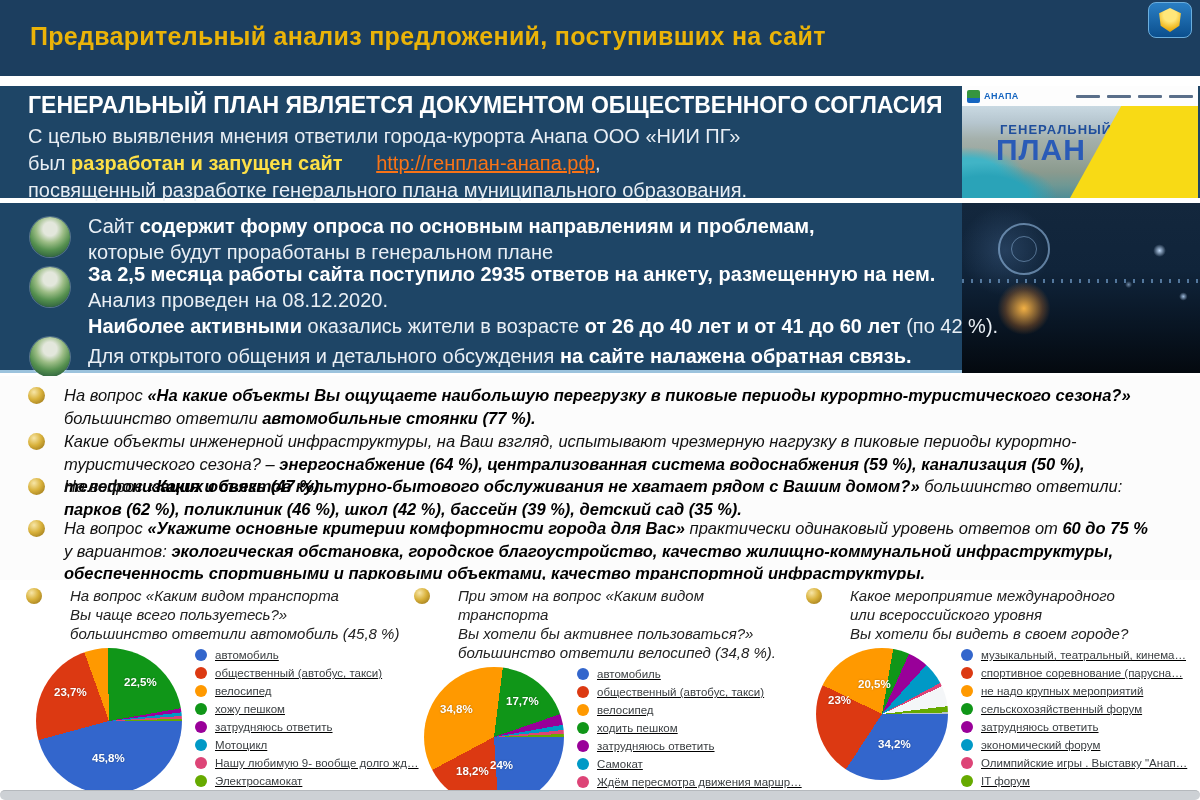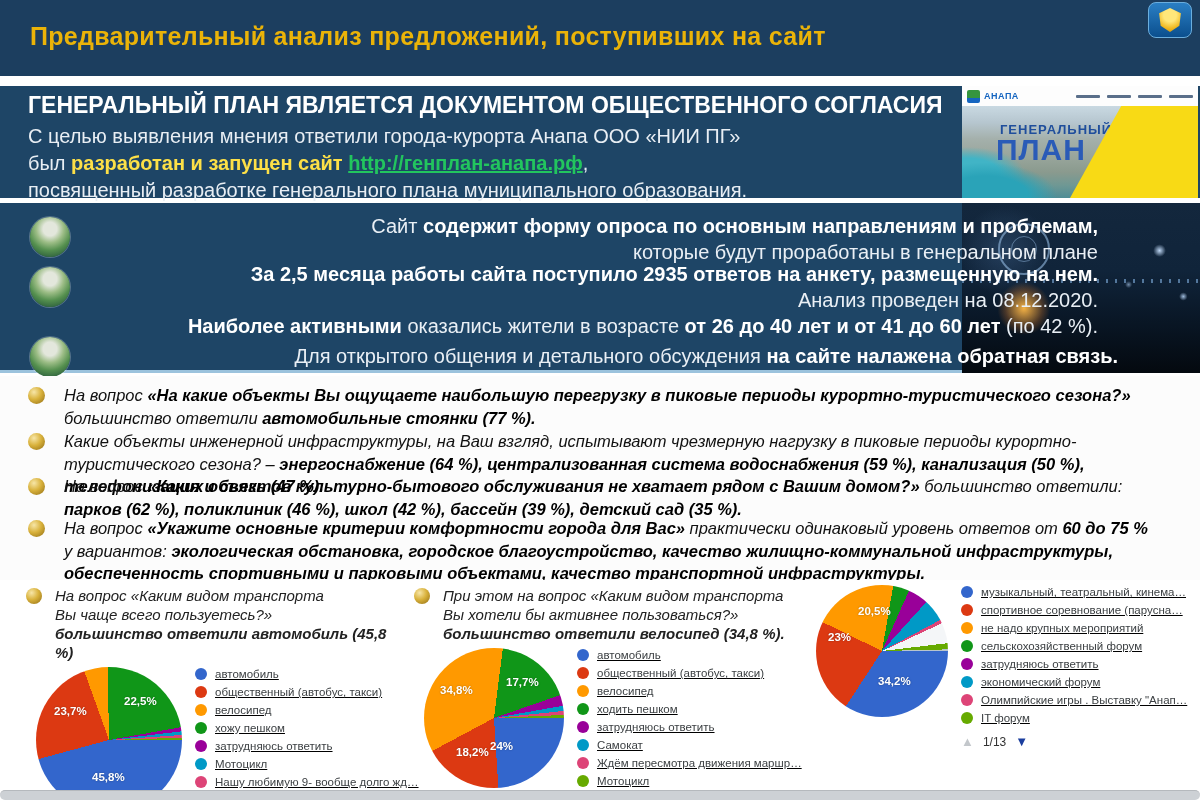--- a/index.html
+++ b/index.html
@@ -15,21 +15,21 @@
   .hdr-logo .emb { margin:5px auto 0; width:26px; height:24px;
               background:radial-gradient(circle at 50% 30%, #ffe77a 0 30%, #f0b820 62%, #b97f00 100%);
               clip-path:polygon(50% 0,92% 22%,86% 74%,50% 100%,14% 74%,8% 22%); }
 
   
   .sec-a { position:absolute; left:0; top:86px; width:1200px; height:112px; background:#1e4566; }
   .a-text { position:absolute; left:28px; top:6px; width:930px; color:#e8eef4; }
   .a-head { font-size:23px; font-weight:bold; color:#fff; margin-bottom:4px; white-space:nowrap; }
   .a-line { font-size:20px; line-height:27px; white-space:nowrap; }
   .a-line b { color:#fde047; }
-  .site-link { color:#22c55e; font-weight:bold; text-decoration:underline; }
+  .site-link { color:#f97316; font-weight:normal; text-decoration:underline;margin-left:28px; }
 
   .site-preview { position:absolute; left:962px; top:0; width:236px; height:112px; background:#fff; overflow:hidden; }
   .pv-top { position:relative; height:20px; background:#fdfdfd; display:flex; align-items:center; gap:4px; padding:0 5px; z-index:3; }
   .pv-logo { width:13px; height:13px; border-radius:2px; background:linear-gradient(180deg,#35953f 62%,#1565c0 62%); flex:none; }
   .pv-brand { font-size:9px; font-weight:bold; color:#1565c0; letter-spacing:.5px; }
   .pv-menu { margin-left:auto; display:flex; gap:7px; }
   .pv-menu i { width:24px; height:3px; background:#5a6f8a; border-radius:1px; }
   .pv-photo { position:absolute; left:0; top:20px; right:0; bottom:0;
       background:
         radial-gradient(ellipse 95px 45px at 10% 98%, #2aa3b8 0 45%, transparent 75%),
@@ -51,40 +51,40 @@
         radial-gradient(circle 60px at 18% 28%, rgba(90,130,180,.28), transparent 75%),
         linear-gradient(180deg,#13273d 0%,#10243a 40%,#0a1828 66%,#04090f 100%); }
   .night .wheel { position:absolute; left:36px; top:20px; width:52px; height:52px; border:2px solid rgba(160,200,240,.55); border-radius:50%; }
   .night .wheel::after { content:""; position:absolute; inset:11px; border:1px solid rgba(160,200,240,.45); border-radius:50%; }
   .night .lights { position:absolute; left:0; right:0; top:76px; height:4px;
       background:repeating-linear-gradient(90deg, rgba(140,190,240,.55) 0 2px, transparent 2px 9px); }
   .b-item { position:absolute; left:0; }
   .b-ico { position:absolute; left:30px; width:40px; height:40px; border-radius:50%;
       background:radial-gradient(circle at 50% 30%, #e3e7dc 0 20%, #9cbd86 40%, #55904f 62%, #2c5f3c 86%, #1d4430 100%);
       box-shadow:0 0 0 1px rgba(255,255,255,.25); }
-  .b-text { position:absolute; left:88px; width:1010px; color:#e9eff5; font-size:20px; line-height:26px; white-space:nowrap;text-align:right; }
+  .b-text { position:absolute; left:88px; width:1010px; color:#e9eff5; font-size:20px; line-height:26px; white-space:nowrap; }
   .b-text b { color:#fff; }
 
   
   .sec-c { position:absolute; left:0; top:376px; width:1200px; height:204px; background:#fcfcfc; }
   .qa { position:absolute; left:0; right:8px; }
   .gold { position:absolute; left:28px; width:17px; height:17px; border-radius:50%;
       background:radial-gradient(circle at 35% 30%, #f7e6a8 0%, #d9b23c 45%, #8f6b12 100%); }
   .qa-t { margin-left:64px; margin-right:16px; font-style:italic; font-size:16.5px; line-height:22.5px; color:#111; }
   .qa-t b { color:#000; }
 
   
   .sec-d { position:absolute; left:0; top:580px; width:1200px; height:210px; background:#fff; }
   .chart-col { position:absolute; top:0; width:388px; }
   .col-1 { left:12px; } .col-2 { left:400px; } .col-3 { left:792px; }
-  .c-head { display:flex; gap:13px; padding-top:6px; }
+  .c-head { display:flex; gap:28px; padding-top:6px; }
   .gold-sm { width:16px; height:16px; border-radius:50%; flex:none; margin-left:14px; margin-top:2px;
       background:radial-gradient(circle at 35% 30%, #f7e6a8 0%, #d9b23c 45%, #8f6b12 100%); }
   .c-title { font-style:italic; font-size:15px; line-height:19px; color:#222; }
-  .c-bold { font-weight:bold; }
+  .c-bold { font-weight:normal; }
   .c-body { display:flex; margin-top:5px; }
   .pie-wrap { position:relative; flex:none; margin-left:24px; }
   .p-lg { width:146px; height:146px; } .p-md { width:140px; height:140px; } .p-sm { width:132px; height:132px; }
   .pie { width:100%; height:100%; border-radius:50%; }
   .plabel { position:absolute; font-size:11.5px; font-weight:600; color:#fff; text-shadow:0 0 2px rgba(0,0,0,.35); white-space:nowrap; }
   .leg-col { margin-left:13px; padding-top:1px; min-width:0; }
   .legend { list-style:none;text-decoration:underline; }
   .legend li { display:flex; align-items:center; gap:8px; margin:0 0 6px 0; font-size:11.5px; color:#3c4043; white-space:nowrap; }
   .legend .dot { width:12px; height:12px; border-radius:50%; flex:none; }
   .pager { display:flex; align-items:center; gap:9px; margin-top:10px; }
@@ -154,21 +154,21 @@
       <span class="b-ico" style="top:64px;"></span>
       <div class="b-text" style="top:58px;">
         <b>За 2,5 месяца работы сайта поступило 2935 ответов на анкету, размещенную на нем.</b><br>
         <span>Анализ проведен на 08.12.2020.</span><br>
         <b>Наиболее активными</b><span> оказались жители в возрасте </span><b>от 26 до 40 лет и от 41 до 60 лет</b><span>  (по 42 %).</span>
       </div>
     </div>
 
     <div class="b-item">
       <span class="b-ico" style="top:134px;"></span>
-      <div class="b-text" style="top:140px;margin-left:20px;">
+      <div class="b-text" style="top:140px;">
         <span>Для открытого общения и детального обсуждения </span><b>на сайте налажена обратная связь.</b>
       </div>
     </div>
   </section>
 
   <section class="sec-c">
     <div class="qa" style="top:8px;">
       <span class="gold" style="top:3px;"></span>
       <div class="qa-t">
         <span>На вопрос </span><b>«На какие объекты Вы ощущаете наибольшую перегрузку в пиковые периоды курортно-туристического сезона?»</b><br>
@@ -309,26 +309,34 @@
           <div class="pager">
             <span class="pg-up">▲</span>
             <span class="pg-txt">1/9</span>
             <span class="pg-dn">▼</span>
           </div>
         </div>
       </div>
     </div>
 
     <div class="chart-col col-3">
+      <div class="c-head">
+        <span class="gold-sm"></span>
+        <div class="c-title">
+          <div>Какое мероприятие международного</div>
+          <div>или всероссийского уровня</div>
+          <div class="c-bold">Вы хотели бы видеть в своем городе?</div>
+        </div>
+      </div>
       <div class="c-body">
         <div class="pie-wrap p-sm">
           <div class="pie" style="background: conic-gradient(from 90deg, rgb(51, 102, 204) 0deg, rgb(51, 102, 204) 123.12deg, rgb(220, 57, 18) 123.12deg, rgb(220, 57, 18) 205.92deg, rgb(255, 153, 0) 205.92deg, rgb(255, 153, 0) 279.72deg, rgb(16, 150, 24) 279.72deg, rgb(16, 150, 24) 294.12deg, rgb(153, 0, 153) 294.12deg, rgb(153, 0, 153) 312.12deg, rgb(0, 153, 198) 312.12deg, rgb(0, 153, 198) 331.92deg, rgb(221, 68, 119) 331.92deg, rgb(221, 68, 119) 335.16deg, rgb(244, 246, 248) 335.16deg, rgb(244, 246, 248) 353.16deg, rgb(102, 170, 0) 353.16deg, rgb(102, 170, 0) 358.56deg, rgb(184, 196, 204) 358.56deg, rgb(184, 196, 204) 360deg);"></div>
           <span class="plabel" style="left:62px; top:90px;">34,2%</span>
           <span class="plabel" style="left:12px; top:46px;">23%</span>
-          <span class="plabel" style="left:42px; top:20px;">20,5%</span>
+          <span class="plabel" style="left:42px; top:30px;">20,5%</span>
         </div>
         <div class="leg-col">
           <ul class="legend">
               <li>
                 <span class="dot" style="background: rgb(51, 102, 204);"></span>
                 <span>музыкальный, театральный, кинема…</span>
               </li>
               <li>
                 <span class="dot" style="background: rgb(220, 57, 18);"></span>
                 <span>спортивное соревнование (парусна…</span>

